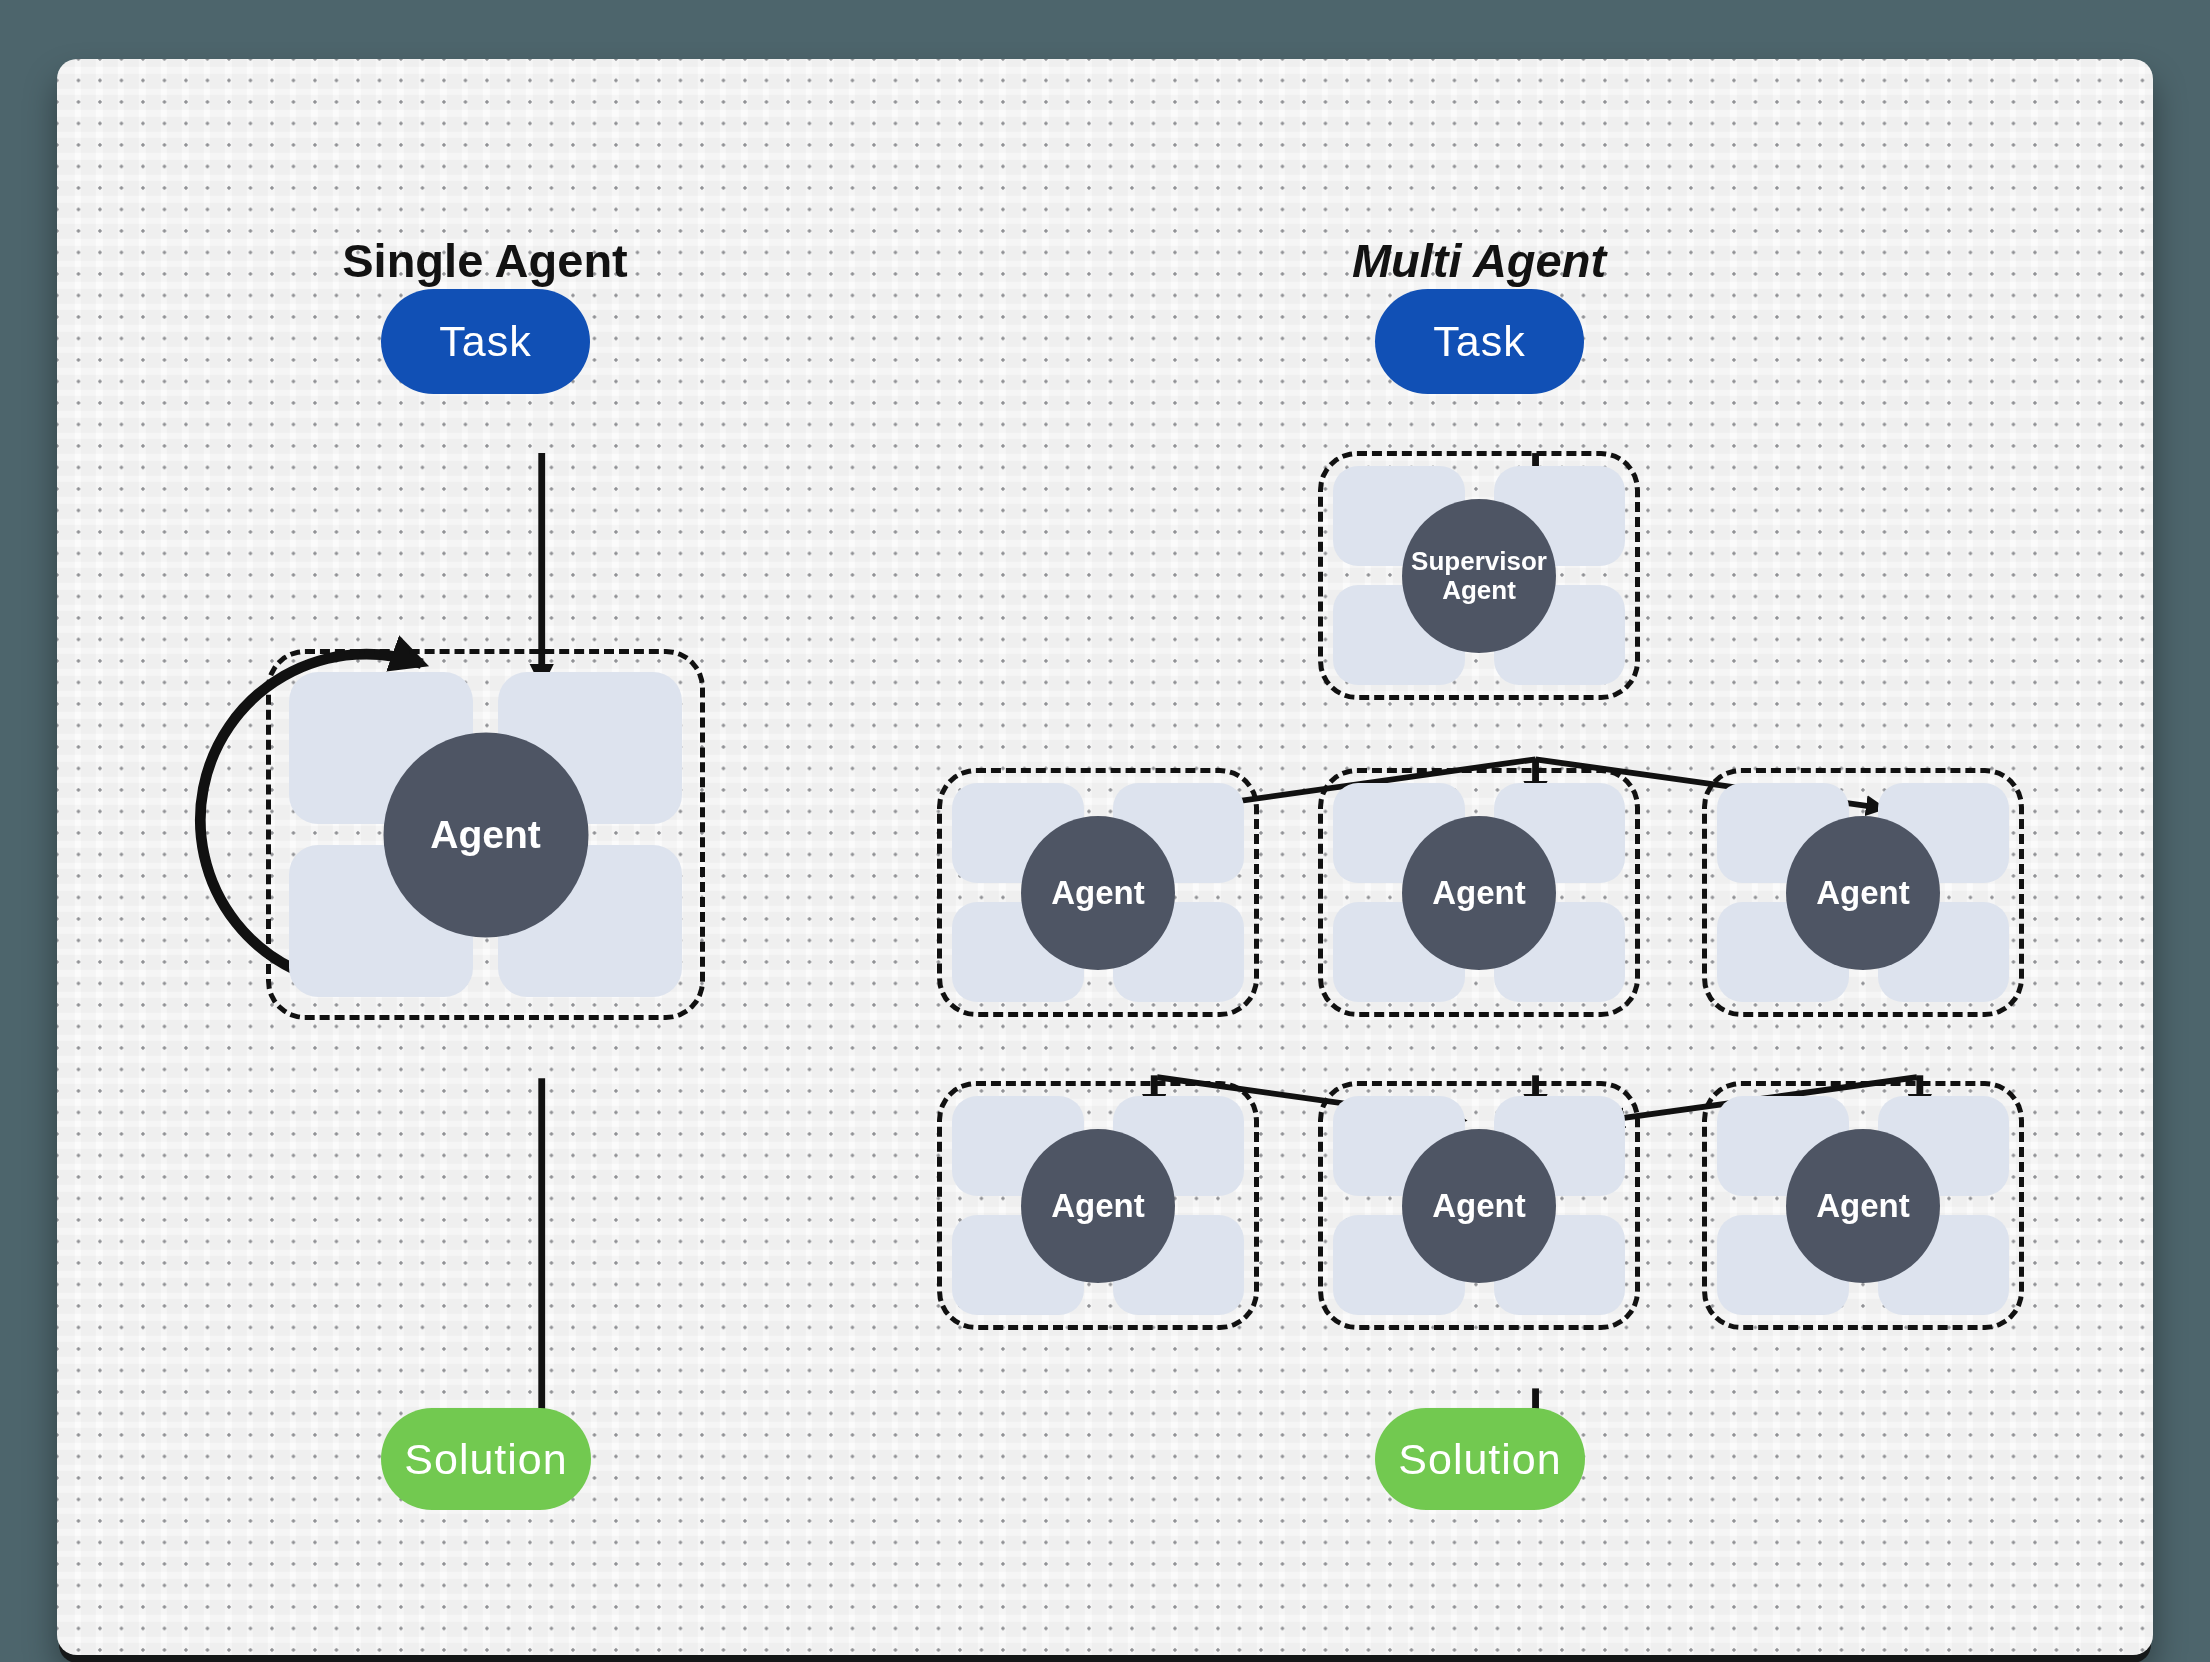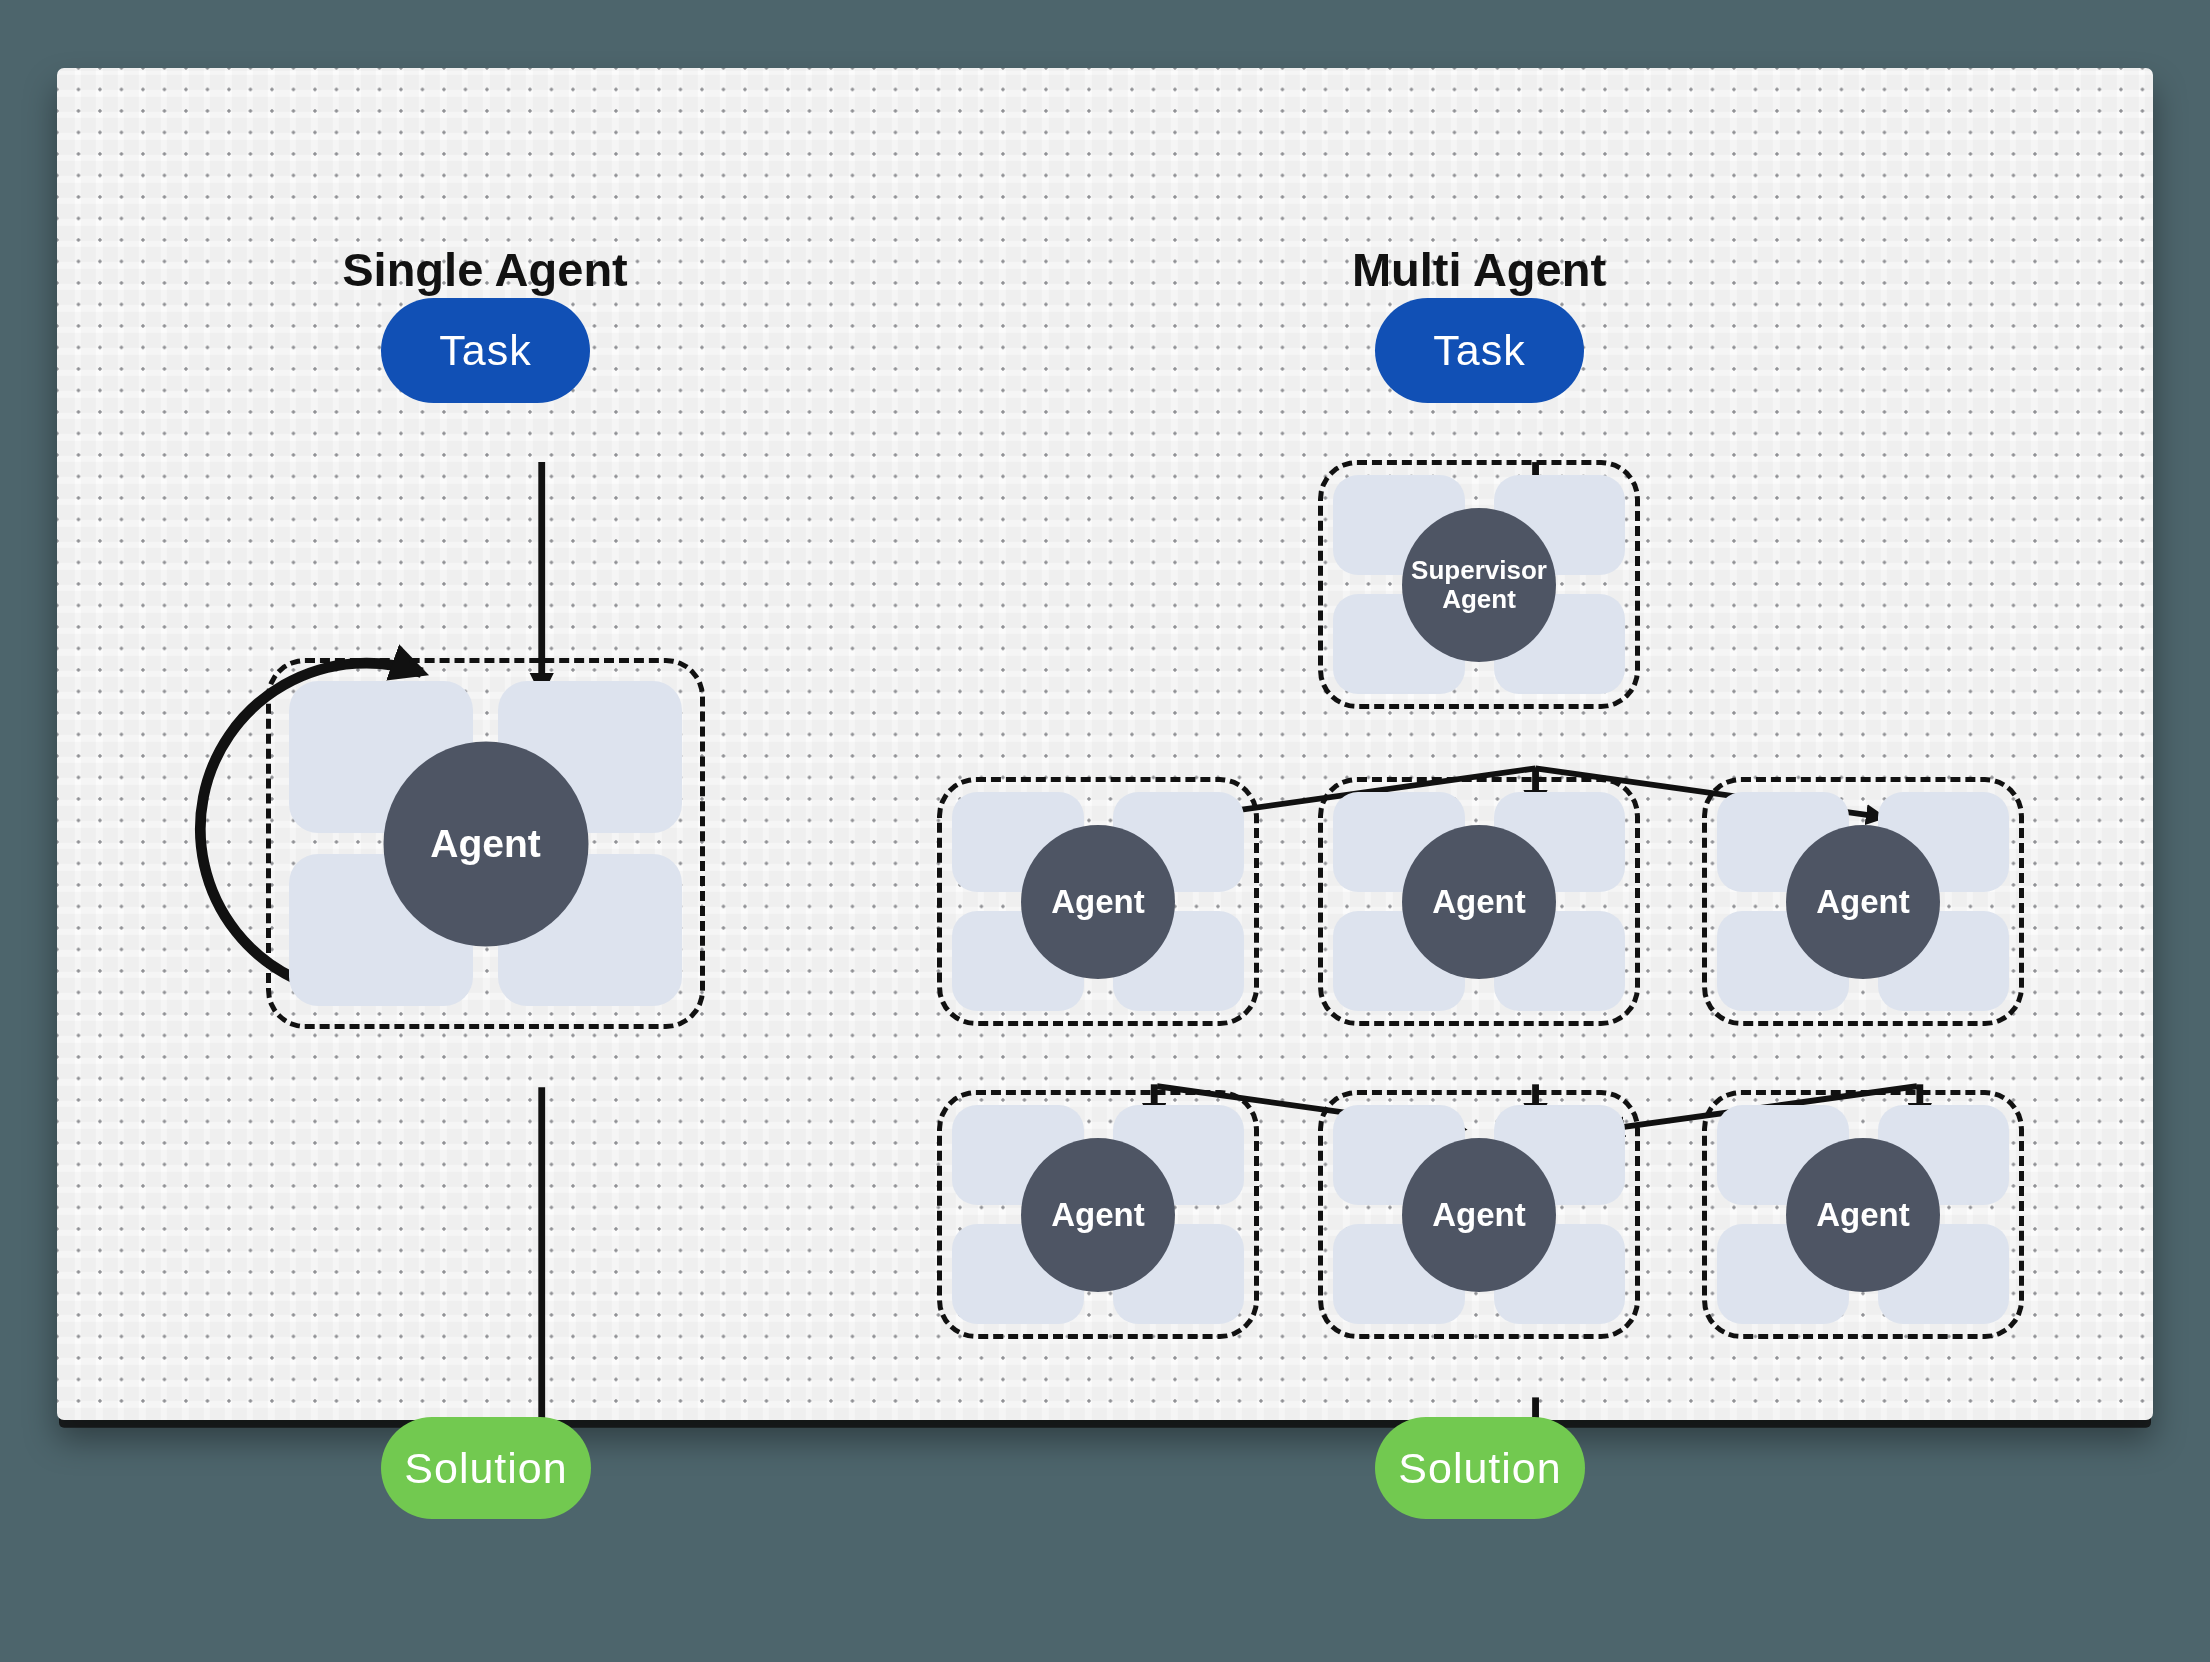--- a/index.html
+++ b/index.html
@@ -3,29 +3,29 @@
 <meta charset="utf-8">
 <style>
   html,body{margin:0;padding:0;}
   body{
     width:2211px;height:1663px;position:relative;overflow:hidden;
     background:var(--outer-bg,#4d656c);
     font-family:"Liberation Sans","DejaVu Sans",sans-serif;
   }
   
   .board{
-    position:absolute;left:57px;top:68px;width:2096px;height:1352px;
+    position:absolute;left:57px;top:59px;width:2096px;height:1596px;
     background-color:var(--card-bg,#fbfbfb);
     background-image:
       radial-gradient(circle,var(--dot,#8f9094) 1.4px,rgba(0,0,0,0) 1.9px),
       repeating-linear-gradient(0deg,rgba(0,0,0,0.025) 0 14.6px,rgba(0,0,0,0) 14.6px 21.5px),
       repeating-linear-gradient(90deg,rgba(0,0,0,0.025) 0 14.6px,rgba(0,0,0,0) 14.6px 21.5px);
     background-size:21.5px 21.5px,auto,auto;
     background-position:10.7px 10.7px,2.9px 2.9px,2.9px 2.9px;
-    border-radius:7px;
+    border-radius:20px;
     box-shadow:0 9.8px 0 -2px rgba(15,15,15,0.85),0 19.5px 33px rgba(0,0,0,0.38);
   }
   
   .col-title{
     position:absolute;transform:translateX(-50%);
     font-size:47px;font-weight:700;color:var(--title-color,#121212);
     white-space:nowrap;letter-spacing:0;
   }
   
   .pill{
@@ -103,21 +103,21 @@
     <div class="tile"></div>
     <div class="agent-circle">
       <span>Agent</span>
     </div>
   </div>
 
   <div class="pill solution" style="left:324px;top:1349px;width:210px;height:102px;">
     <span>Solution</span>
   </div>
 
-  <div class="col-title" style="left:1422px;top:174px;">Multi Agent</div>
+  <div class="col-title" style="left:1422px;top:174px;font-style:italic;">Multi Agent</div>
 
   <div class="pill task" style="left:1318px;top:230px;width:209px;height:105px;">
     <span>Task</span>
   </div>
 
   <div class="agent-box small" style="left:1261px;top:392px;width:322px;height:249px;">
     <div class="tile"></div>
     <div class="tile"></div>
     <div class="tile"></div>
     <div class="tile"></div>

